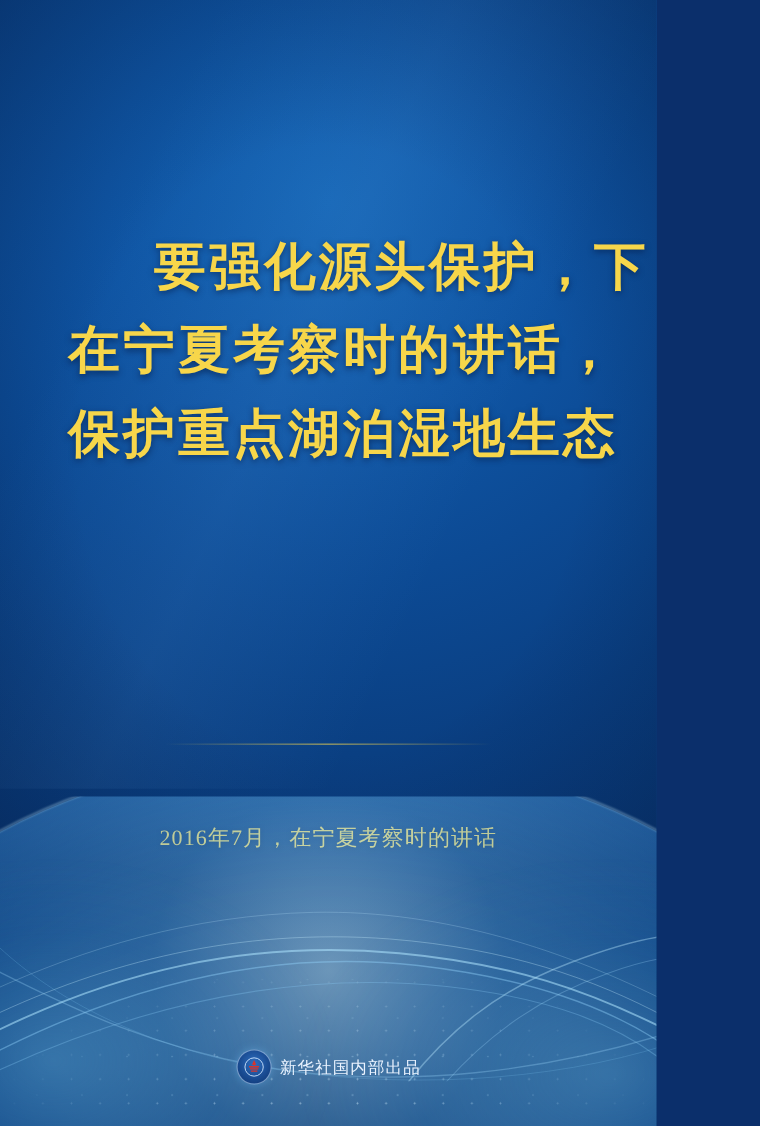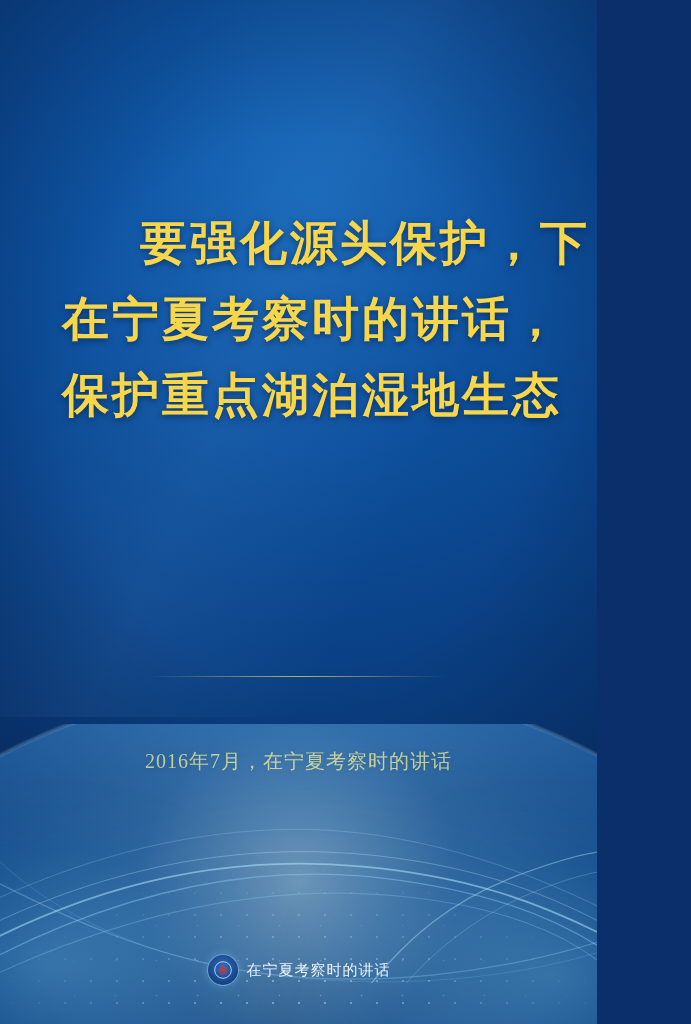--- a/index.html
+++ b/index.html
@@ -221,16 +221,16 @@
   <div class="footer">
     <span class="logo-badge">
       <svg width="20" height="20" viewBox="0 0 24 24">
         <circle cx="12" cy="12" r="10" fill="none" stroke="#cfe6ff" stroke-width="1"></circle>
         <path d="M12 4.5 L14.2 9.2 L12 10.5 L9.8 9.2 Z" fill="#d9342b"></path>
         <path d="M6.5 11 h11 v1.6 h-11 z" fill="#d9342b"></path>
         <path d="M7.5 13.4 h9 v1.4 h-9 z" fill="#d9342b"></path>
         <path d="M8.5 15.8 h7 v1.3 h-7 z" fill="#d9342b"></path>
       </svg>
     </span>
-    <span class="footer-text">在宁夏考察时的讲话</span>
+    <span class="footer-text">新华社国内部出品</span>
   </div>
 
 </div>
 
 </body></html>

